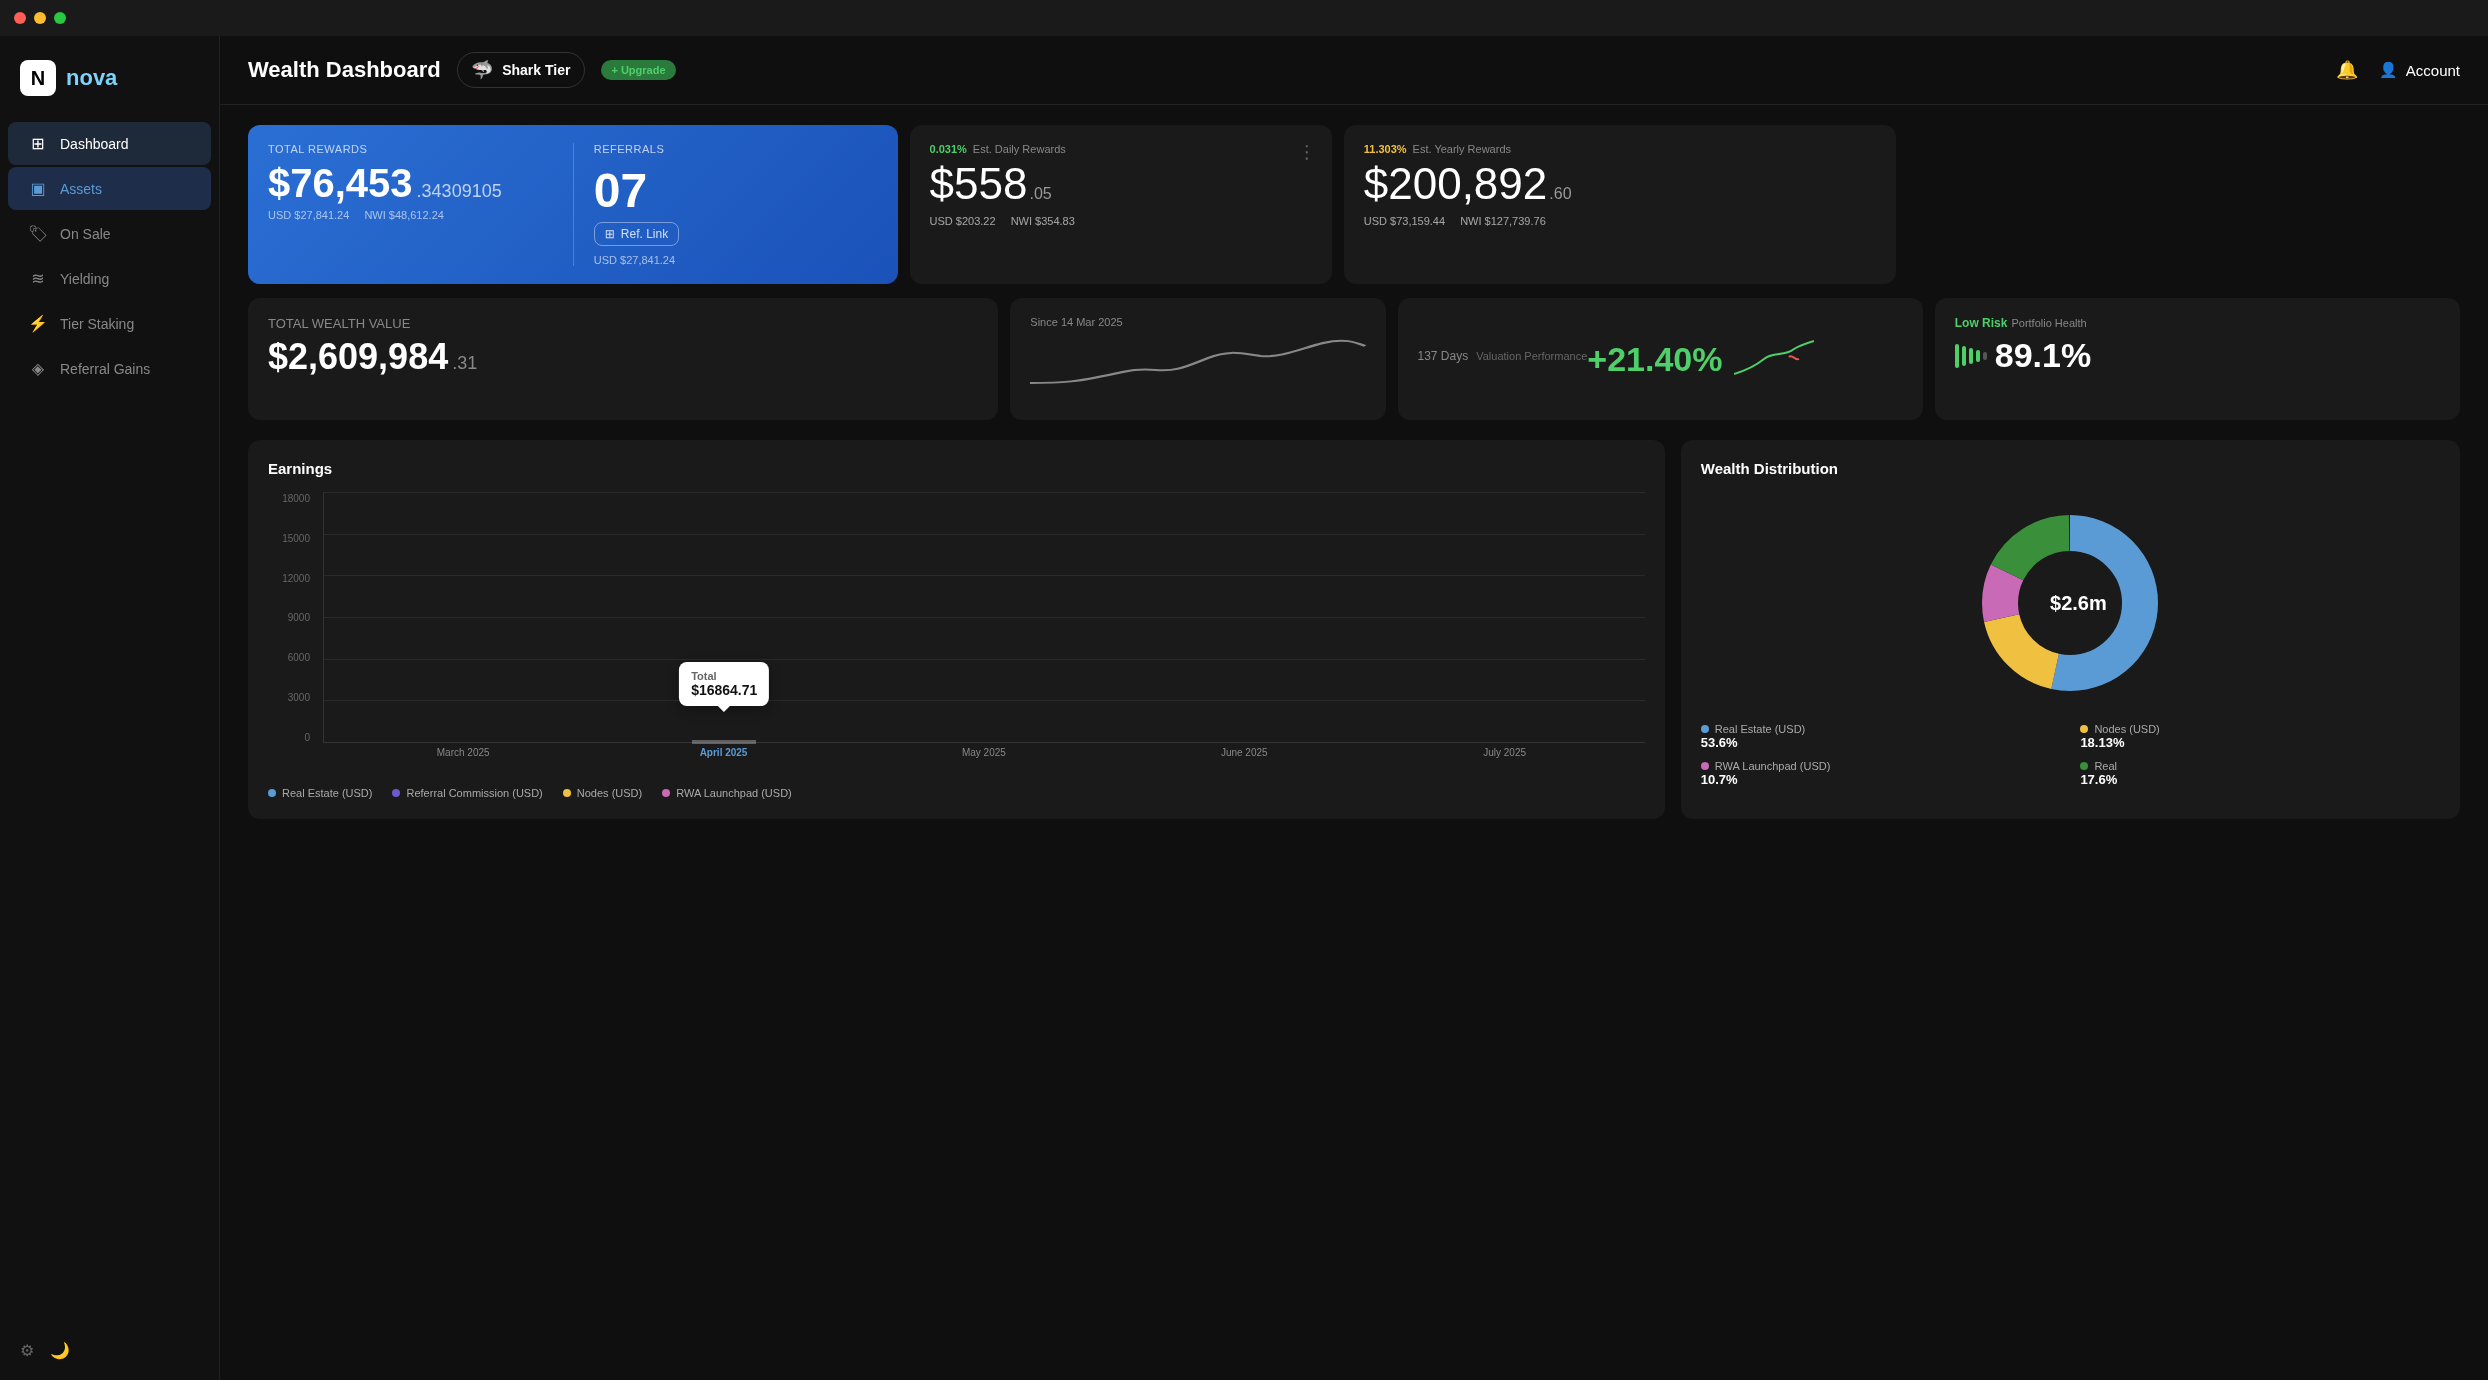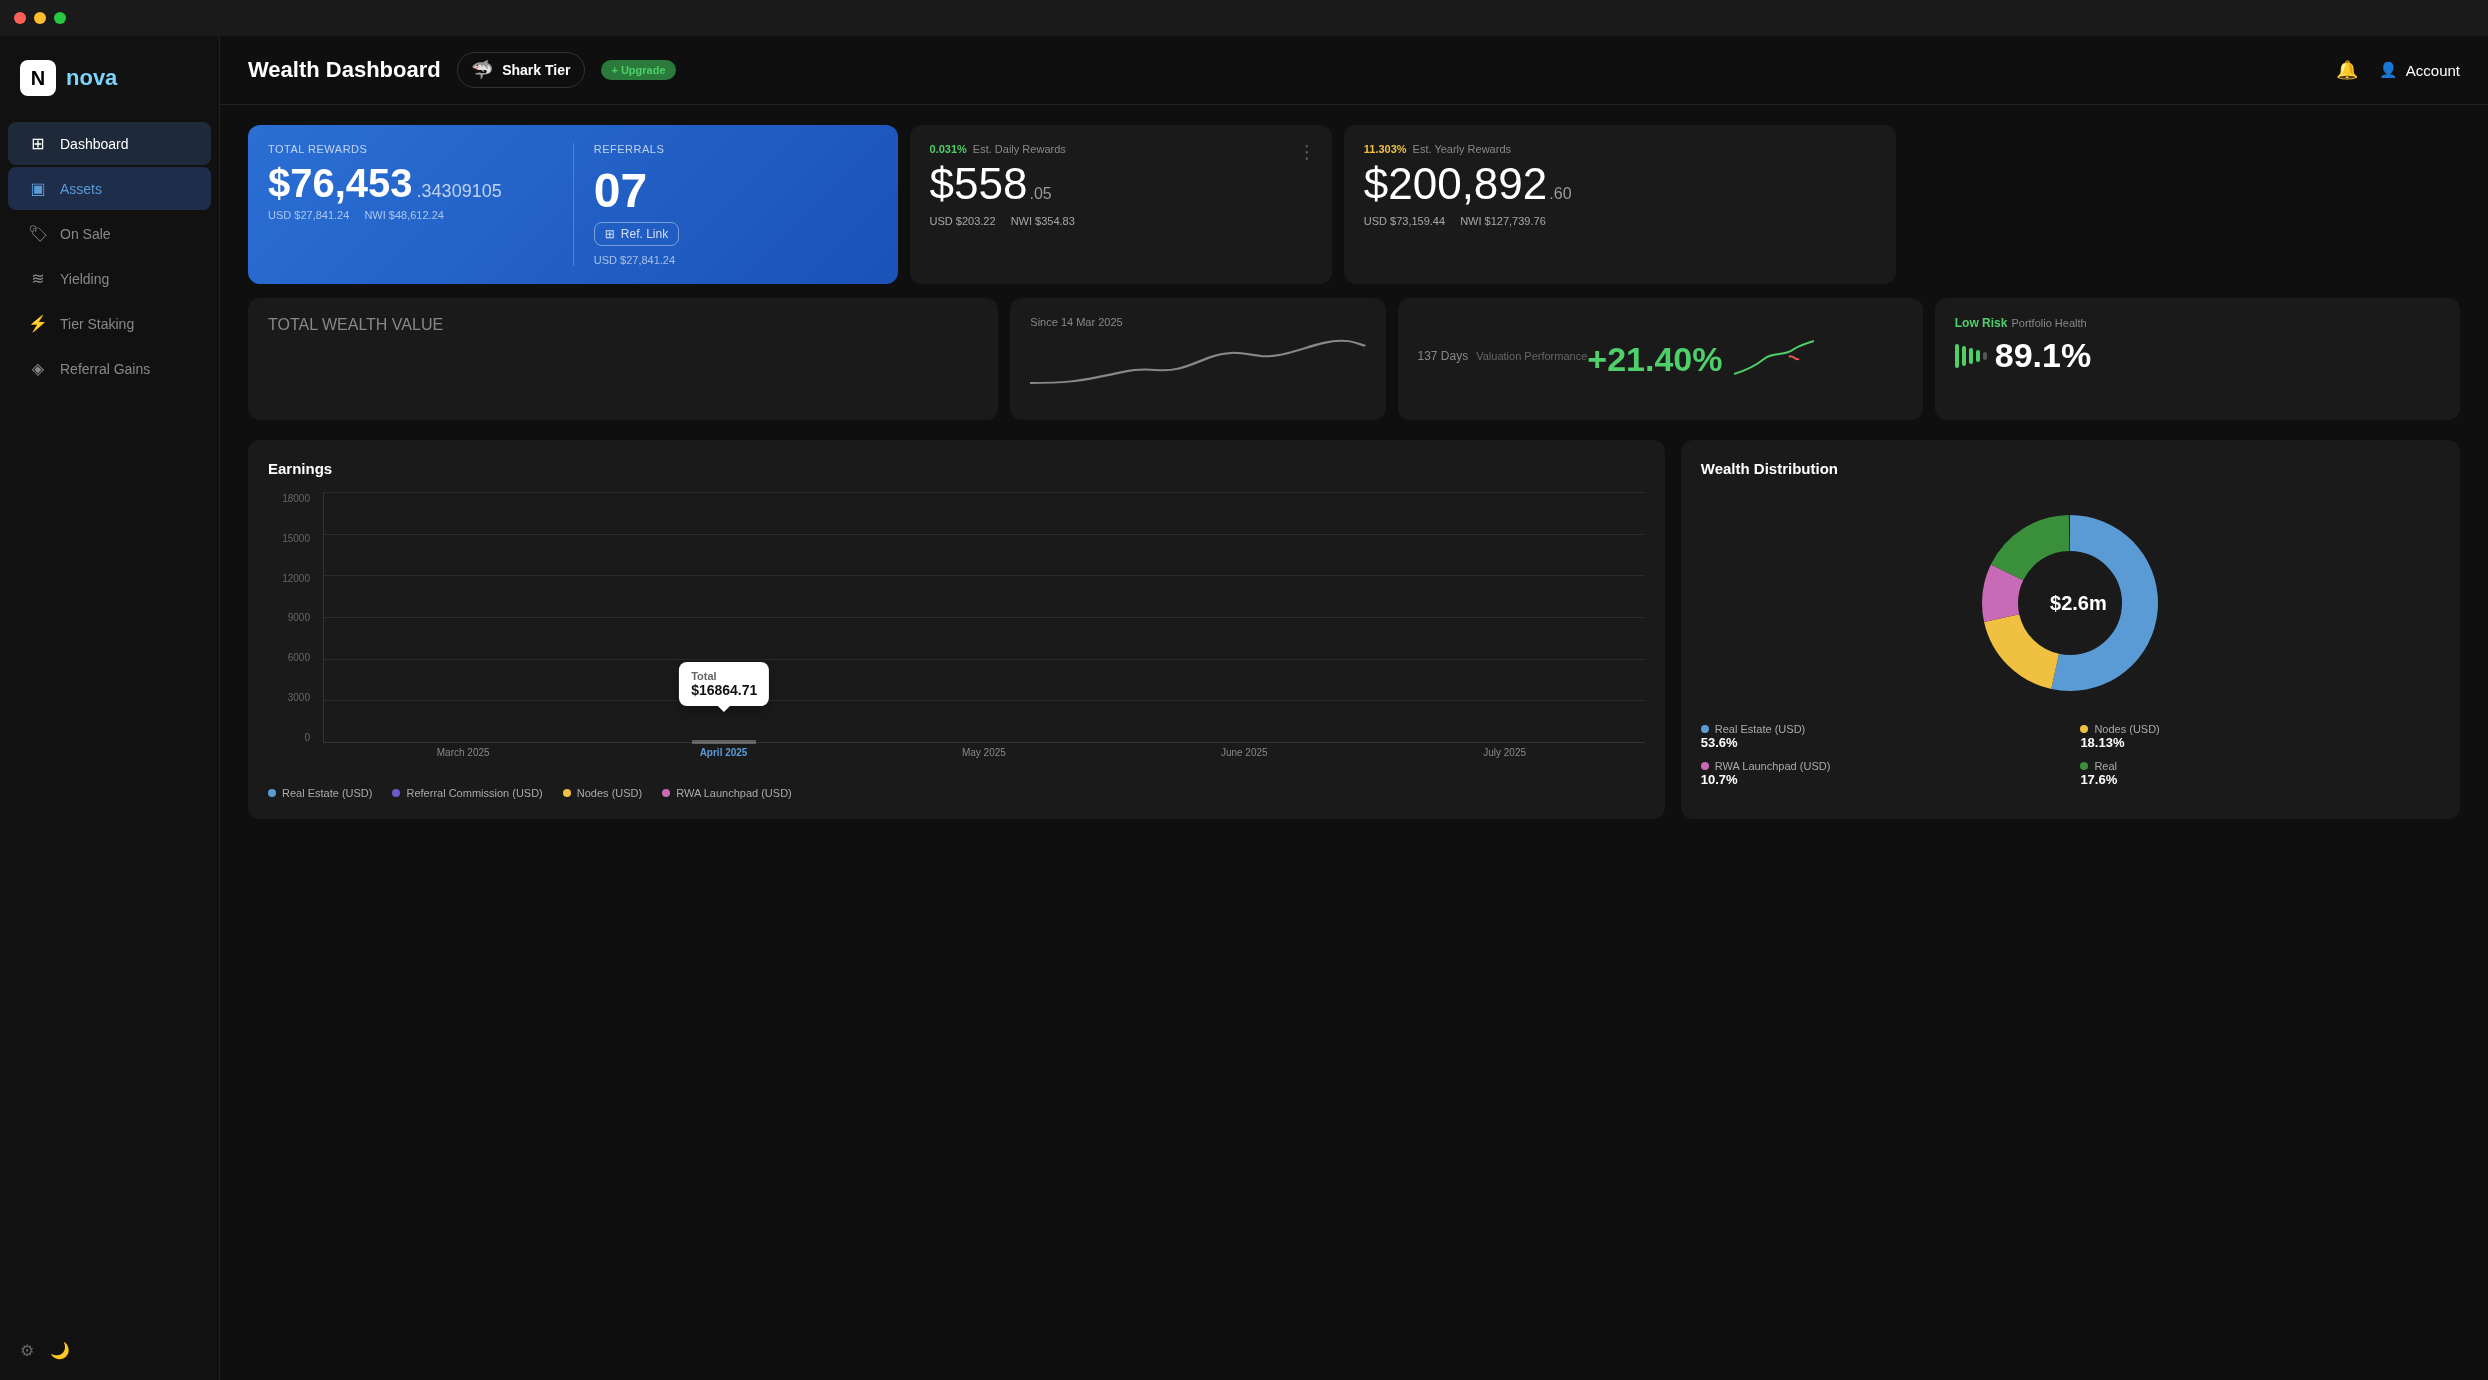--- a/index.html
+++ b/index.html
@@ -255,21 +255,21 @@
       grid-template-columns: 1fr 0.5fr 0.7fr 0.7fr;
       gap: 12px;
       margin-bottom: 20px;
     }
     .wealth-card {
       background: #1a1a1a;
       border-radius: 12px;
       padding: 18px 20px;
     }
     .wealth-label {
-      font-size: 16px;
+      font-size: 13px;
       color: #888;
       margin-bottom: 5px;
       text-transform: uppercase;
     }
     .wealth-value {
       font-size: 36px;
       font-weight: 700;
       color: #fff;
     }
     .wealth-decimal { font-size: 18px; color: #888; }
@@ -591,20 +591,24 @@
             <span>USD $73,159.44</span>
             <span>NWI $127,739.76</span>
           </div>
         </div>
       </div>
 
       <div class="wealth-row">
 
         <div class="wealth-card">
           <div class="wealth-label">Total Wealth Value</div>
+          <div style="display:flex;align-items:baseline;gap:4px;">
+            <span class="wealth-value">$2,609,984</span>
+            <span class="wealth-decimal">.31</span>
+          </div>
         </div>
 
         <div class="wealth-card">
           <div class="since-label">Since 14 Mar 2025</div>
           <svg class="mini-chart" viewBox="0 0 160 60" preserveAspectRatio="none">
             <path d="M0,45 C20,45 25,42 35,38 C45,34 50,30 60,32 C70,34 75,28 85,20 C95,12 100,15 110,18 C120,20 130,10 140,5 C150,0 155,4 160,8" stroke="#888" stroke-width="2" fill="none"></path>
           </svg>
         </div>
 
         <div class="wealth-card" style="display:flex;flex-direction:row;">

